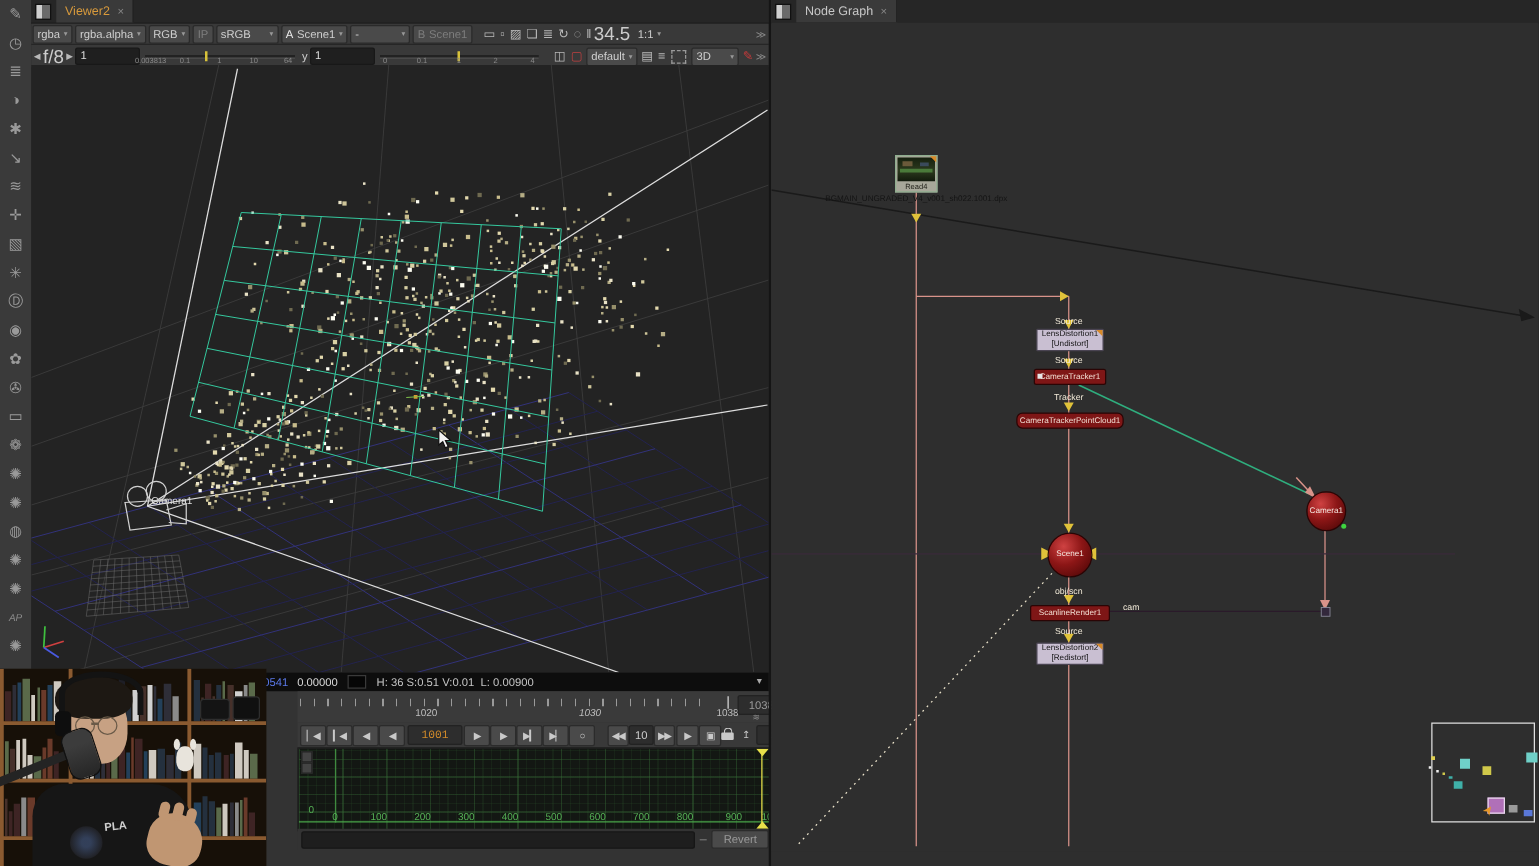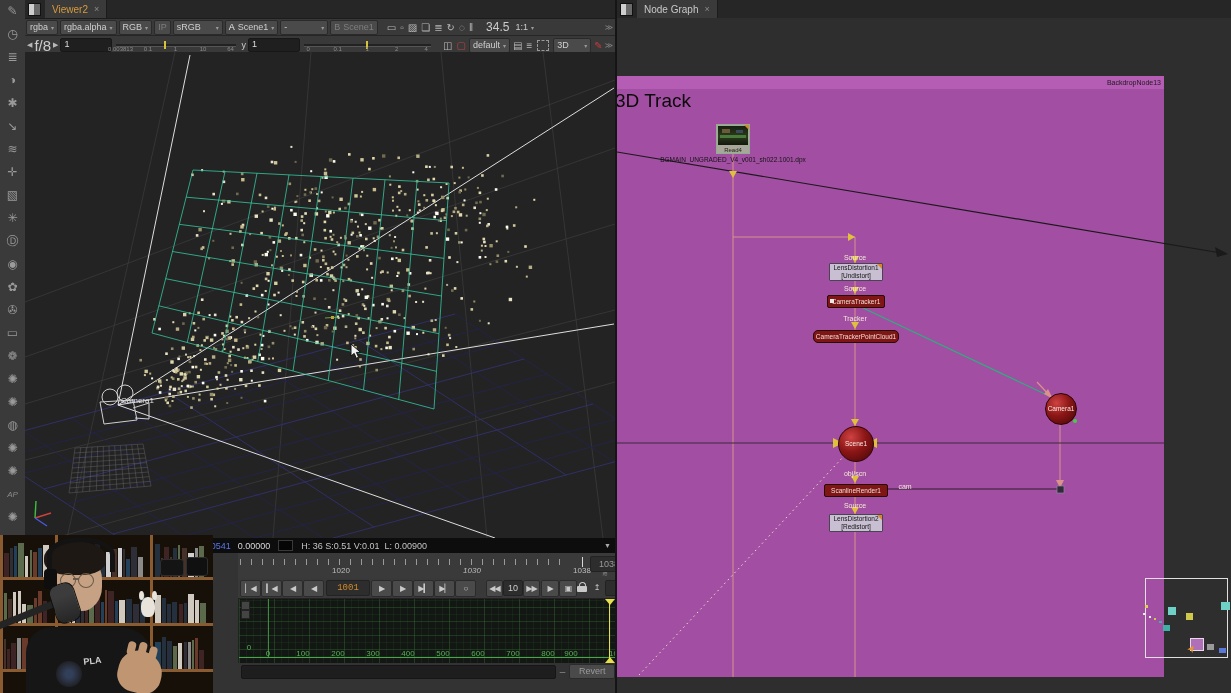--- a/index.html
+++ b/index.html
@@ -157,21 +157,21 @@
       <span id="vrow1-icons" style="display:inline-flex;margin-left:6px;">
           <span class="ic">▭</span>
           <span class="ic">▫</span>
           <span class="ic">▨</span>
           <span class="ic">❏</span>
           <span class="ic">≣</span>
           <span class="ic">↻</span>
           <span class="ic">◌</span>
           <span class="ic">‖</span>
         </span>
-      <span style="margin-left:11px;color:#ccc;font-size:12px;">34.5</span>
+      <span style="margin-left:0;color:#ccc;font-size:15px;">34.5</span>
       <span style="margin-left:6px;color:#ccc;font-size:9px;">1:1</span>
       <span class="car" style="font-size:6px;color:#999;margin-left:3px;">▾</span>
       <span class="chev" style="margin-left:auto;margin-right:2px;">≫</span>
     </div>
     <div class="vrow" style="height:18px;">
       <span class="ic" style="font-size:7px;">◀</span>
       <span style="font-size:15px;color:#ccc;">f/8</span>
       <span class="ic" style="font-size:7px;">▶</span>
       <span class="numfield">1</span>
       <span class="slider" style="width:120px;margin:0 4px;" id="gain-slider">
@@ -1026,21 +1026,21 @@
       <div id="curve-labels">
           <div class="clabel" style="left: 29px;">0</div>
           <div class="clabel" style="left: 64px;">100</div>
           <div class="clabel" style="left: 99px;">200</div>
           <div class="clabel" style="left: 134px;">300</div>
           <div class="clabel" style="left: 169px;">400</div>
           <div class="clabel" style="left: 204px;">500</div>
           <div class="clabel" style="left: 239px;">600</div>
           <div class="clabel" style="left: 274px;">700</div>
           <div class="clabel" style="left: 309px;">800</div>
-          <div class="clabel" style="left: 332px;">900</div>
+          <div class="clabel" style="left: 348px;">900</div>
           <div class="clabel" style="left: 379px;">1000</div>
         </div>
       <div class="abs" style="left:370px;top:2px;width:1px;height:61px;background:#e8e04a;"></div>
       <div class="abs" style="left:366px;top:0;width:0;height:0;border:5px solid transparent;border-top:6px solid #e8e04a;"></div>
       <div class="abs" style="left:366px;top:53px;width:0;height:0;border:5px solid transparent;border-bottom:6px solid #e8e04a;"></div>
 
       <div class="abs" style="left:2px;top:2px;width:7px;height:7px;background:#444;border:1px solid #222;"></div>
       <div class="abs" style="left:2px;top:11px;width:7px;height:7px;background:#444;border:1px solid #222;"></div>
     </div>
 
@@ -1055,24 +1055,20 @@
 
   <div class="abs" id="ng-panel">
     <div class="tabbar">
       <span class="pane-icon"></span>
       <span class="tab">
         <span>Node Graph</span>
         <span class="x">×</span>
       </span>
     </div>
     <div id="ng-canvas">
-      <div class="abs" id="backdrop">
-        <div class="abs" id="backdrop-header">BackdropNode13</div>
-        <div class="abs" id="backdrop-label">3D Track</div>
-      </div>
 
       <svg class="abs" style="left:0;top:0;" width="614" height="663">
         <line x1="0" y1="134" x2="604" y2="235" stroke="#1a1a1a" stroke-width="1.2"></line>
         <polygon points="611,236 598,229 600,239" fill="#1a1a1a"></polygon>
         <line x1="116" y1="136" x2="116" y2="659" stroke="#d9938a" stroke-width="1"></line>
         <line x1="116" y1="219" x2="238" y2="219" stroke="#d9938a" stroke-width="1"></line>
         <line x1="238" y1="219" x2="238" y2="410" stroke="#d9938a" stroke-width="1"></line>
         <line x1="238" y1="440" x2="238" y2="659" stroke="#d9938a" stroke-width="1"></line>
         <line x1="246" y1="290" x2="430" y2="377" stroke="#2fae7e" stroke-width="1.2"></line>
         <line x1="420" y1="364" x2="433" y2="378" stroke="#d9938a" stroke-width="1.2"></line>

